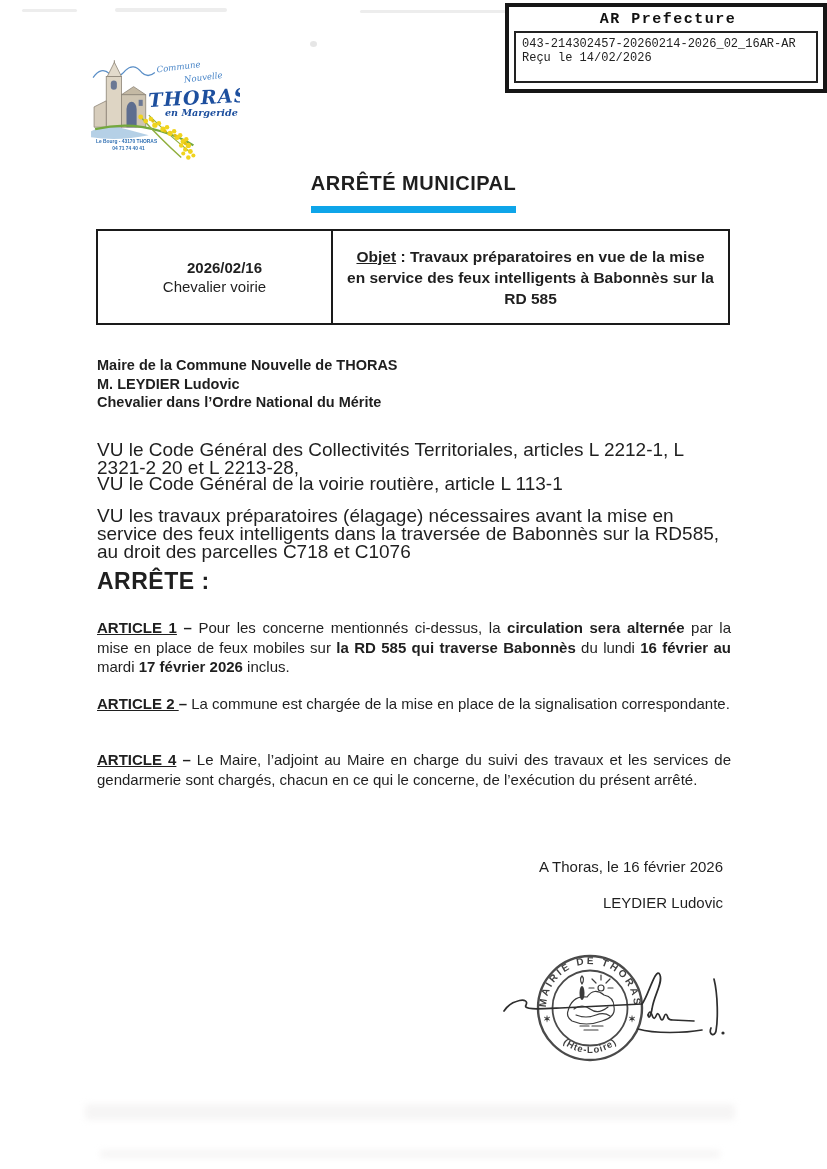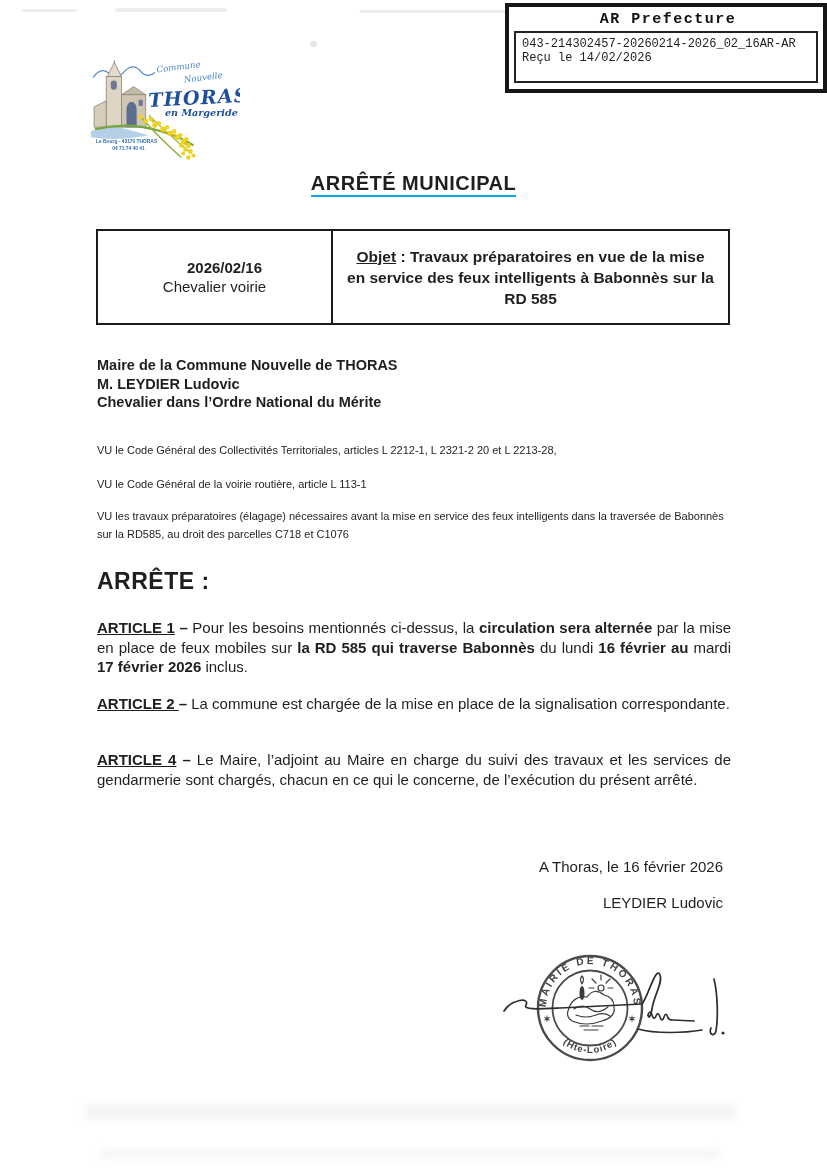--- a/index.html
+++ b/index.html
@@ -30,35 +30,35 @@
   .logo{position:absolute;left:88px;top:60px;width:152px;height:107px;}
   .logo .script{font-family:"DejaVu Serif",serif;font-style:italic;font-size:8.5px;fill:#4a86c8;}
   .logo .thoras{font-family:"DejaVu Serif",serif;font-style:italic;font-weight:bold;font-size:19px;fill:#1d4f9e;letter-spacing:1px;}
   .logo .marg{font-family:"DejaVu Serif",serif;font-style:italic;font-weight:bold;font-size:9.5px;fill:#1d4f9e;}
   .logo .addr{font-weight:bold;font-size:4.8px;fill:#2f6fb2;font-family:"Liberation Sans",sans-serif;}
   
   .doc-title{
     position:absolute;left:0;top:172px;width:100%;text-align:center;
     font-size:20px;font-weight:bold;letter-spacing:0.5px;margin:0;
   }
-  .doc-title span{border-bottom:2px solid #0ea5e9;padding-bottom:1px;}
+  .doc-title span{border-bottom:7px solid #0ea5e9;padding-bottom:12px;}
   
   .ref-table{
     position:absolute;left:96px;top:229px;width:634px;height:96px;
     border-collapse:collapse;table-layout:fixed;
   }
   .ref-table td{border:2px solid #1a1a1a;vertical-align:middle;text-align:center;}
   .cell-left{width:231px;font-size:15px;line-height:19px;}
   .cell-right{font-size:15.5px;font-weight:bold;line-height:21px;padding:0 14px;}
   .bold{font-weight:bold;padding-left:20px;}
   .u{text-decoration:underline;}
   
   .block{position:absolute;left:97px;width:634px;}
   .author{top:356px;font-weight:bold;font-size:14.5px;line-height:18.5px;}
-  .vu{font-size:11px;line-height:18px;margin:0;}
+  .vu{font-size:19px;line-height:18px;margin:0;}
   .vu1{top:441px;} .vu2{top:475px;} .vu3{top:507px;}
   .arrete-heading{top:568px;font-size:23px;font-weight:bold;letter-spacing:0.5px;}
   .art{font-size:15px;line-height:19.5px;text-align:justify;margin:0;}
   .art1{top:618px;} .art2{top:694px;} .art4{top:750px;}
   .artl{font-weight:bold;text-decoration:underline;}
   .right-line{position:absolute;right:104px;font-size:15px;text-align:right;}
   .place-date{top:858px;}
   .signatory{top:894px;}
   
   .seal{position:absolute;left:490px;top:935px;width:250px;height:150px;}
@@ -161,21 +161,21 @@
     <div>M. LEYDIER Ludovic</div>
     <div>Chevalier dans l’Ordre National du Mérite</div>
   </div>
 
   <p class="block vu vu1">VU  le Code Général des Collectivités Territoriales, articles L 2212-1, L 2321-2 20 et L 2213-28,</p>
   <p class="block vu vu2">VU le Code Général de la voirie routière, article L 113-1</p>
   <p class="block vu vu3">VU les travaux préparatoires (élagage) nécessaires avant la mise en service des feux intelligents dans la traversée de Babonnès sur la RD585, au droit des parcelles C718 et C1076</p>
 
   <div class="block arrete-heading">ARRÊTE :</div>
 
-  <p class="block art art1"><span class="artl">ARTICLE 1</span><b> – </b><span>Pour les besoins mentionnés ci-dessus, la </span><b>circulation sera alternée</b><span> par la mise en place de feux mobiles sur </span><b>la RD 585 qui traverse Babonnès</b><span> du lundi </span><b>16 février au</b><span> mardi </span><b>17 février 2026</b><span> inclus.</span></p>
+  <p class="block art art1"><span class="artl">ARTICLE 1</span><b> – </b><span>Pour les concerne mentionnés ci-dessus, la </span><b>circulation sera alternée</b><span> par la mise en place de feux mobiles sur </span><b>la RD 585 qui traverse Babonnès</b><span> du lundi </span><b>16 février au</b><span> mardi </span><b>17 février 2026</b><span> inclus.</span></p>
 
   <p class="block art art2"><span class="artl">ARTICLE 2 </span><b>– </b><span>La commune est chargée de la mise en place de la signalisation correspondante.</span></p>
 
   <p class="block art art4"><span class="artl">ARTICLE  4</span><b> – </b><span>Le Maire, l’adjoint au Maire en charge du suivi des travaux et les services de gendarmerie sont chargés, chacun en ce qui le concerne, de l’exécution du présent arrêté.</span></p>
 
   <div class="right-line place-date">A Thoras, le 16 février 2026</div>
   <div class="right-line signatory">LEYDIER Ludovic</div>
 
   <svg class="seal" viewBox="0 0 250 150" aria-hidden="true">
     <defs>

